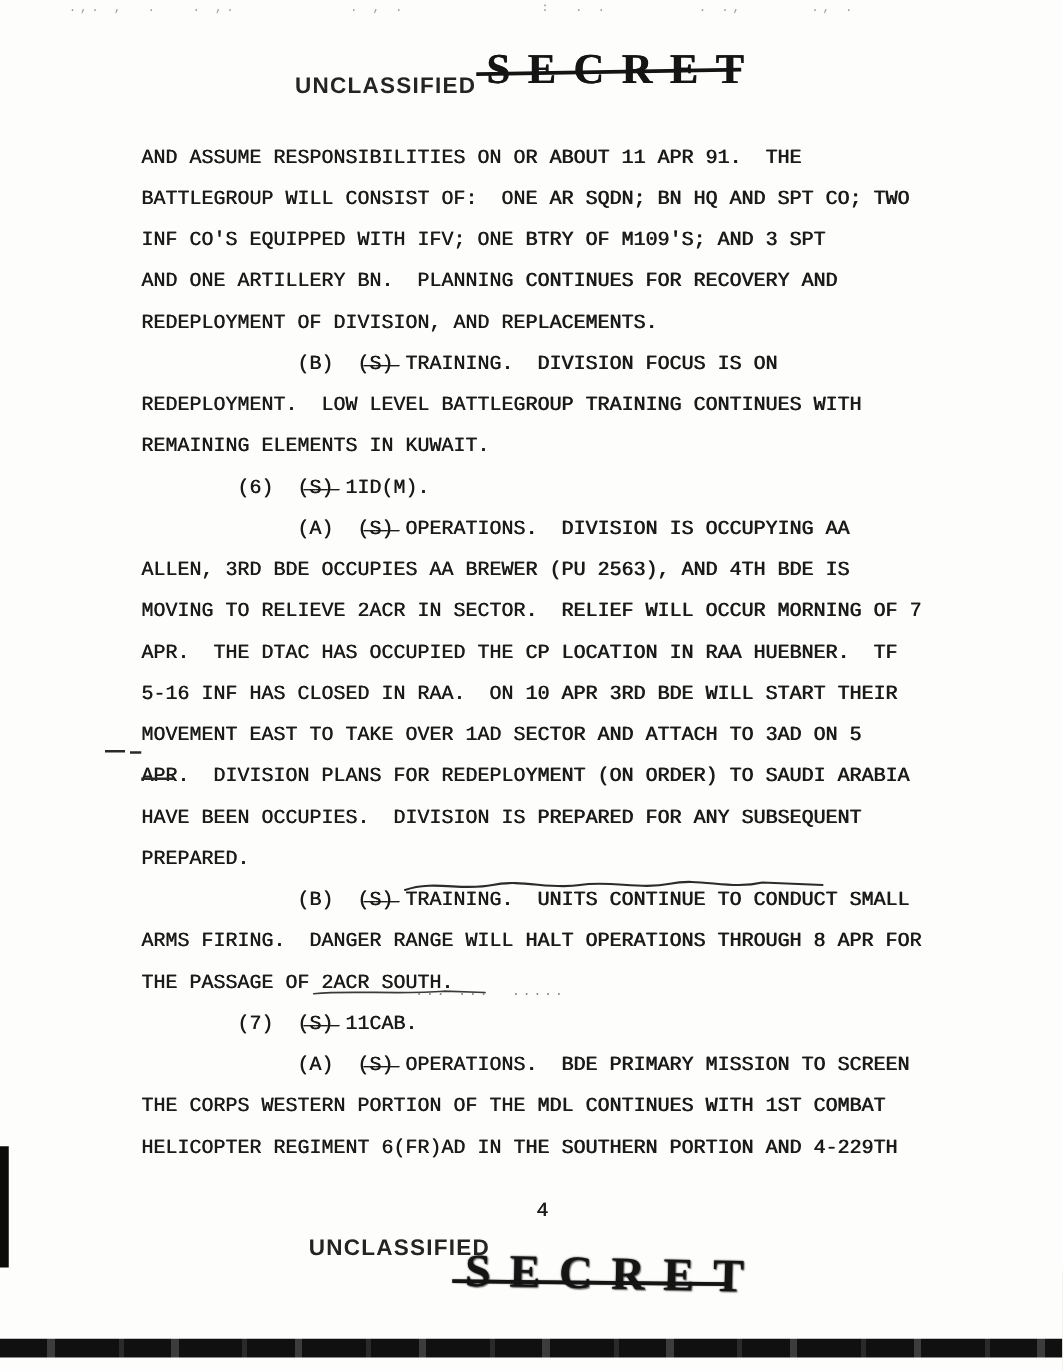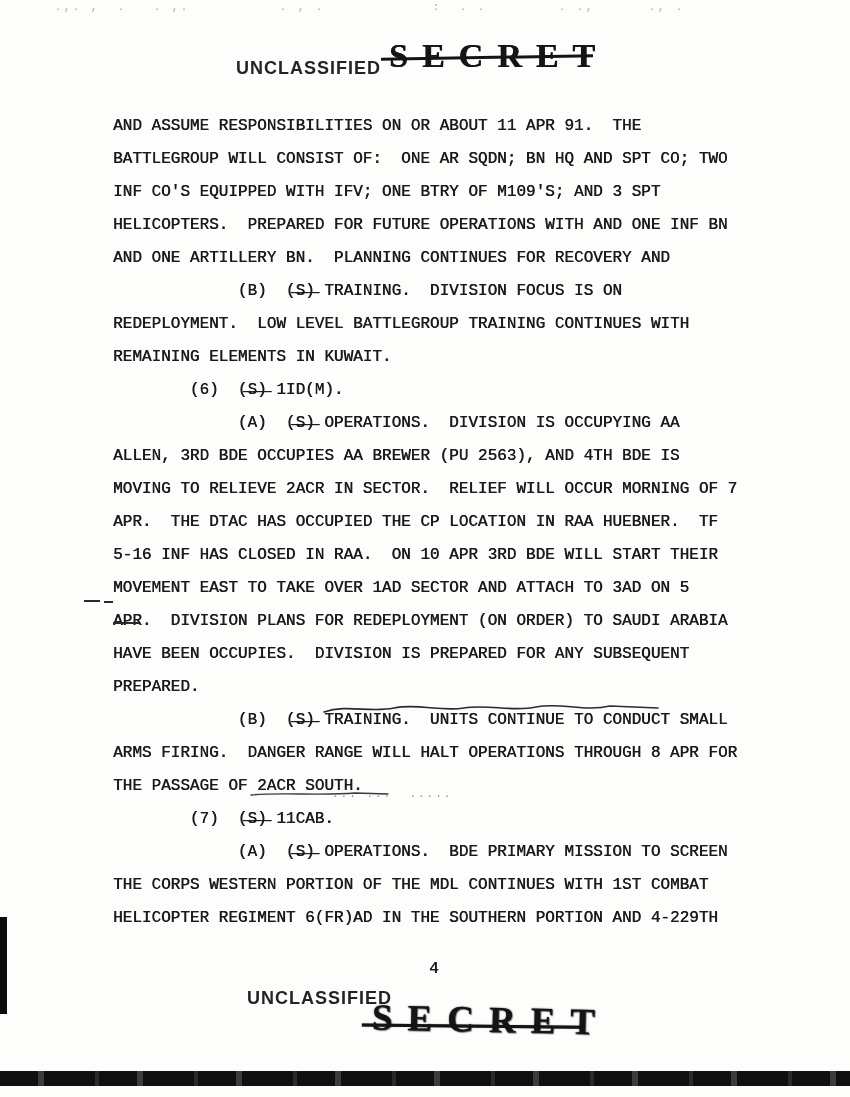--- a/index.html
+++ b/index.html
@@ -138,22 +138,22 @@
   <div class="unclass-top">UNCLASSIFIED</div>
   <div class="stamp stamp-top">
     <span>SECRET</span>
     <div class="strike"></div>
   </div>
 
   <div class="doc-body">
       <div class="doc-line">AND ASSUME RESPONSIBILITIES ON OR ABOUT 11 APR 91.  THE</div>
       <div class="doc-line">BATTLEGROUP WILL CONSIST OF:  ONE AR SQDN; BN HQ AND SPT CO; TWO</div>
       <div class="doc-line">INF CO'S EQUIPPED WITH IFV; ONE BTRY OF M109'S; AND 3 SPT</div>
-      <div class="doc-line">HELICOPTERS.  PREPARED FOR FUTURE OPERATIONS WITH AND ONE INF BN</div>
       <div class="doc-line">AND ONE ARTILLERY BN.  PLANNING CONTINUES FOR RECOVERY AND</div>
+      <div class="doc-line">REDEPLOYMENT OF DIVISION, AND REPLACEMENTS.</div>
       <div class="doc-line">             (B)  (̶S̶)̶ TRAINING.  DIVISION FOCUS IS ON</div>
       <div class="doc-line">REDEPLOYMENT.  LOW LEVEL BATTLEGROUP TRAINING CONTINUES WITH</div>
       <div class="doc-line">REMAINING ELEMENTS IN KUWAIT.</div>
       <div class="doc-line">        (6)  (̶S̶)̶ 1ID(M).</div>
       <div class="doc-line">             (A)  (̶S̶)̶ OPERATIONS.  DIVISION IS OCCUPYING AA</div>
       <div class="doc-line">ALLEN, 3RD BDE OCCUPIES AA BREWER (PU 2563), AND 4TH BDE IS</div>
       <div class="doc-line">MOVING TO RELIEVE 2ACR IN SECTOR.  RELIEF WILL OCCUR MORNING OF 7</div>
       <div class="doc-line">APR.  THE DTAC HAS OCCUPIED THE CP LOCATION IN RAA HUEBNER.  TF</div>
       <div class="doc-line">5-16 INF HAS CLOSED IN RAA.  ON 10 APR 3RD BDE WILL START THEIR</div>
       <div class="doc-line">MOVEMENT EAST TO TAKE OVER 1AD SECTOR AND ATTACH TO 3AD ON 5</div>

